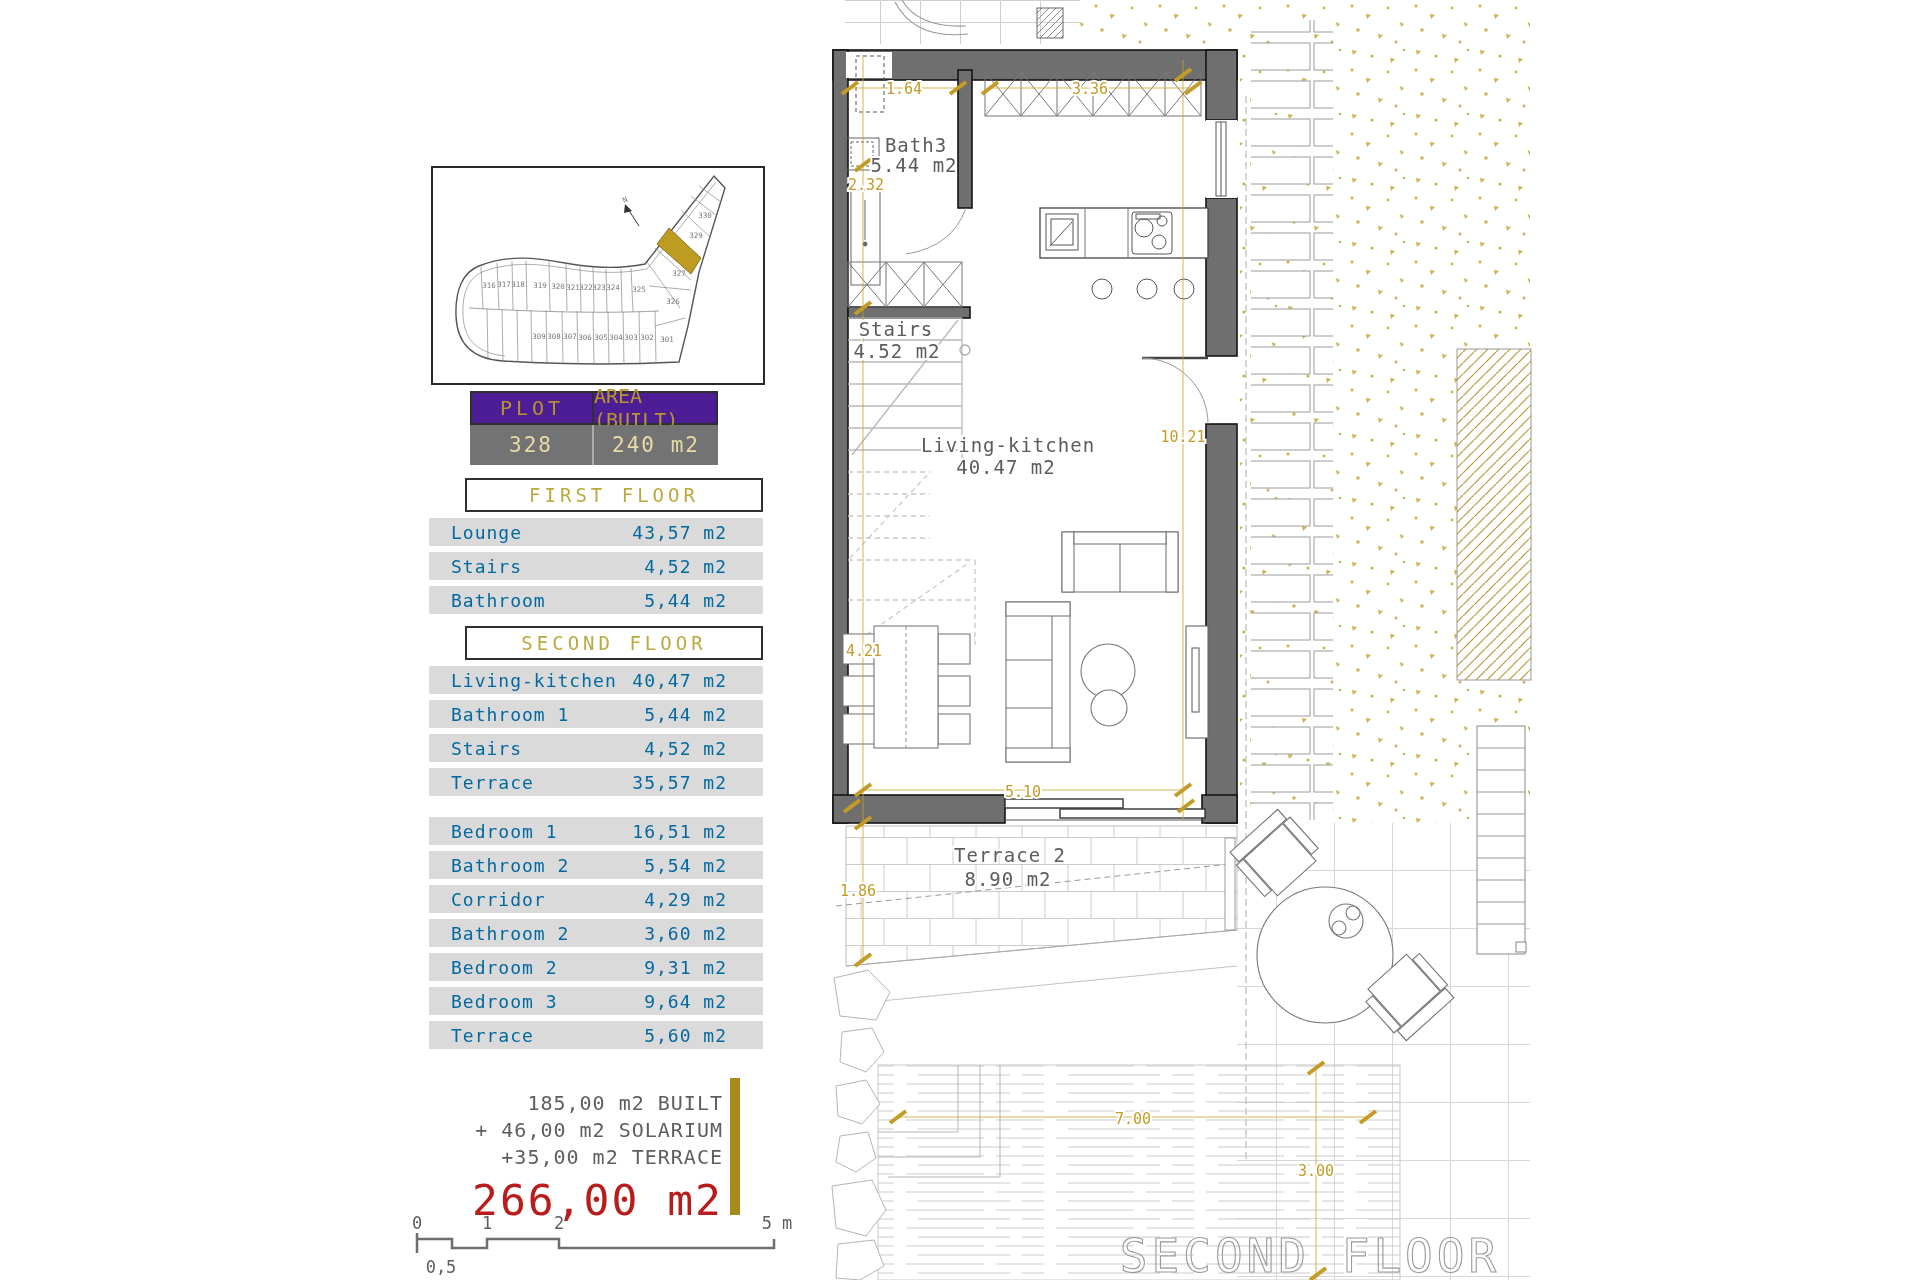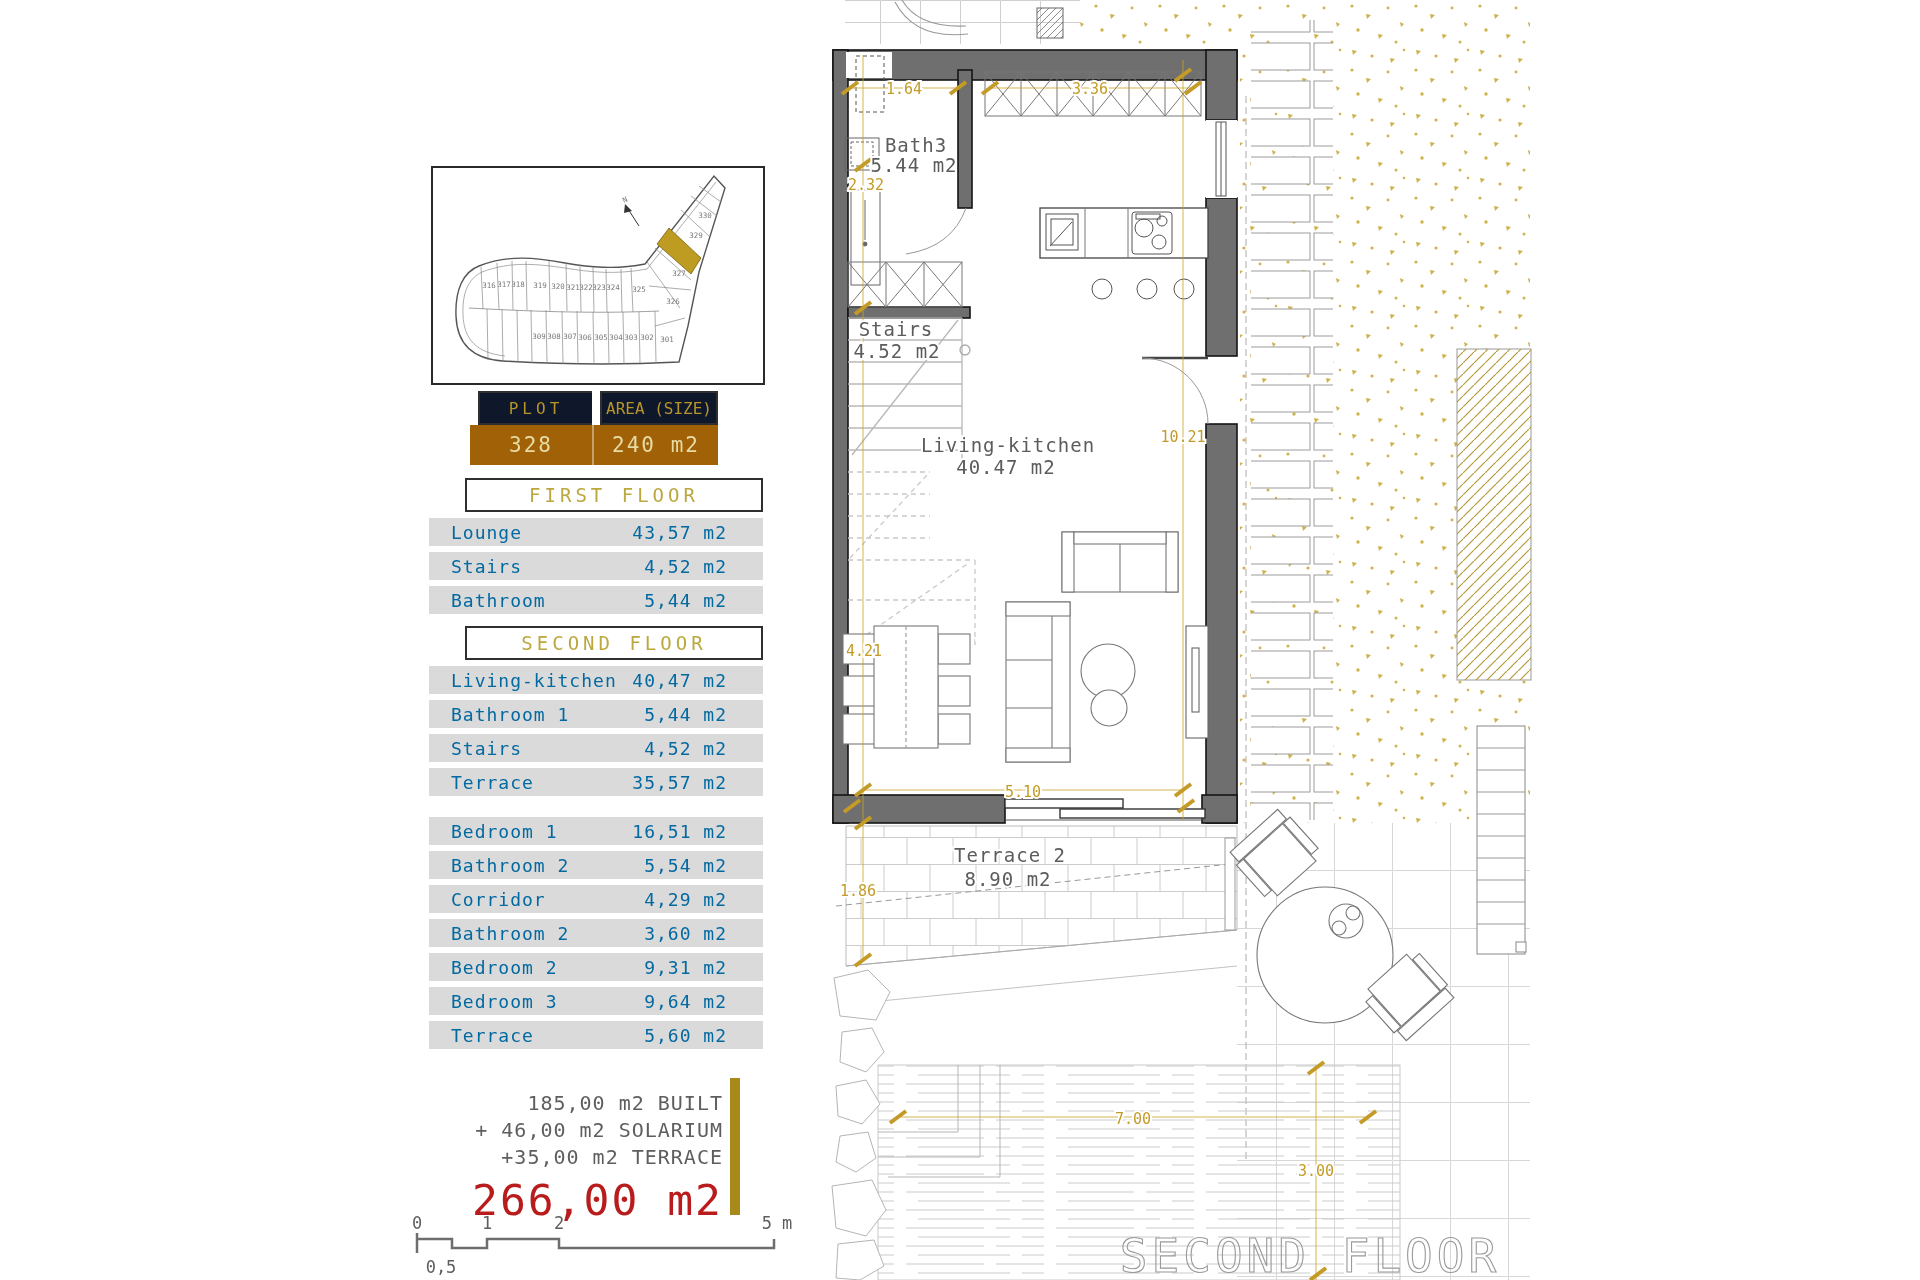--- a/index.html
+++ b/index.html
@@ -3,24 +3,24 @@
 <meta charset="utf-8">
 <style>
   html,body{margin:0;padding:0;background:#fff;}
   .sheet{position:relative;width:1920px;height:1280px;background:#fff;overflow:hidden;
          font-family:"DejaVu Sans Mono",monospace;}
   
   .siteplan{position:absolute;left:431px;top:166px;width:330px;height:215px;
             border:2px solid #2a2a2a;background:#fff;}
   .plot-table{position:absolute;left:470px;top:391px;width:248px;
               display:grid;grid-template-columns:122px 126px;grid-template-rows:34px 40px;}
-  .plot-table .hcell{border:2px solid #2f2f2f;background:#0f172a;color:#B6952B;
-              display:flex;align-items:center;justify-content:center;font-size:16px;margin-left:8px;}
+  .plot-table .hcell{border:2px solid #2f2f2f;background:#4c1d95;color:#B6952B;
+              display:flex;align-items:center;justify-content:center;font-size:20px;}
   .plot-table .hcell.first{letter-spacing:4px;border-right:none;}
-  .plot-table .vcell{background:#a16207;color:#E7DBA4;font-size:21px;letter-spacing:2px;
+  .plot-table .vcell{background:#737373;color:#E7DBA4;font-size:21px;letter-spacing:2px;
               display:flex;align-items:center;justify-content:center;}
   .plot-table .vcell.second{border-left:2px solid rgba(255,255,255,.4);}
   .floor-sec{position:absolute;left:429px;width:334px;}
   .floor-head{box-sizing:border-box;height:34px;border:2px solid #2f2f2f;background:#fff;
               color:#BBA83E;font-size:19px;letter-spacing:4px;display:flex;
               align-items:center;justify-content:center;margin-left:36px;}
   .floor-row{height:28px;margin-top:6px;background:#DADADA;color:#0369a1;font-size:18px;
              display:flex;align-items:center;justify-content:space-between;
              padding:0 36px 0 22px;letter-spacing:1px;}
   .summary{position:absolute;left:431px;top:1090px;width:292px;text-align:right;
@@ -120,21 +120,21 @@
         <text class="plotnum" x="263" y="70">329</text>
         <text class="plotnum" x="246" y="108">327</text>
         <text class="plotnum" x="240" y="136">326</text>
         <text class="plotnum" x="206" y="124">325</text>
       </g>
     </svg>
   </div>
 
   <div class="plot-table">
     <div class="hcell first">PLOT</div>
-    <div class="hcell">AREA (SIZE)</div>
+    <div class="hcell">AREA (BUILT)</div>
     <div class="vcell">328</div>
     <div class="vcell second">240 m2</div>
   </div>
 
   <div class="floor-sec" style="top:478px">
     <div class="floor-head">FIRST FLOOR</div>
     <div class="floor-row">
       <span>Lounge</span>
       <span>43,57 m2</span>
       </div>

